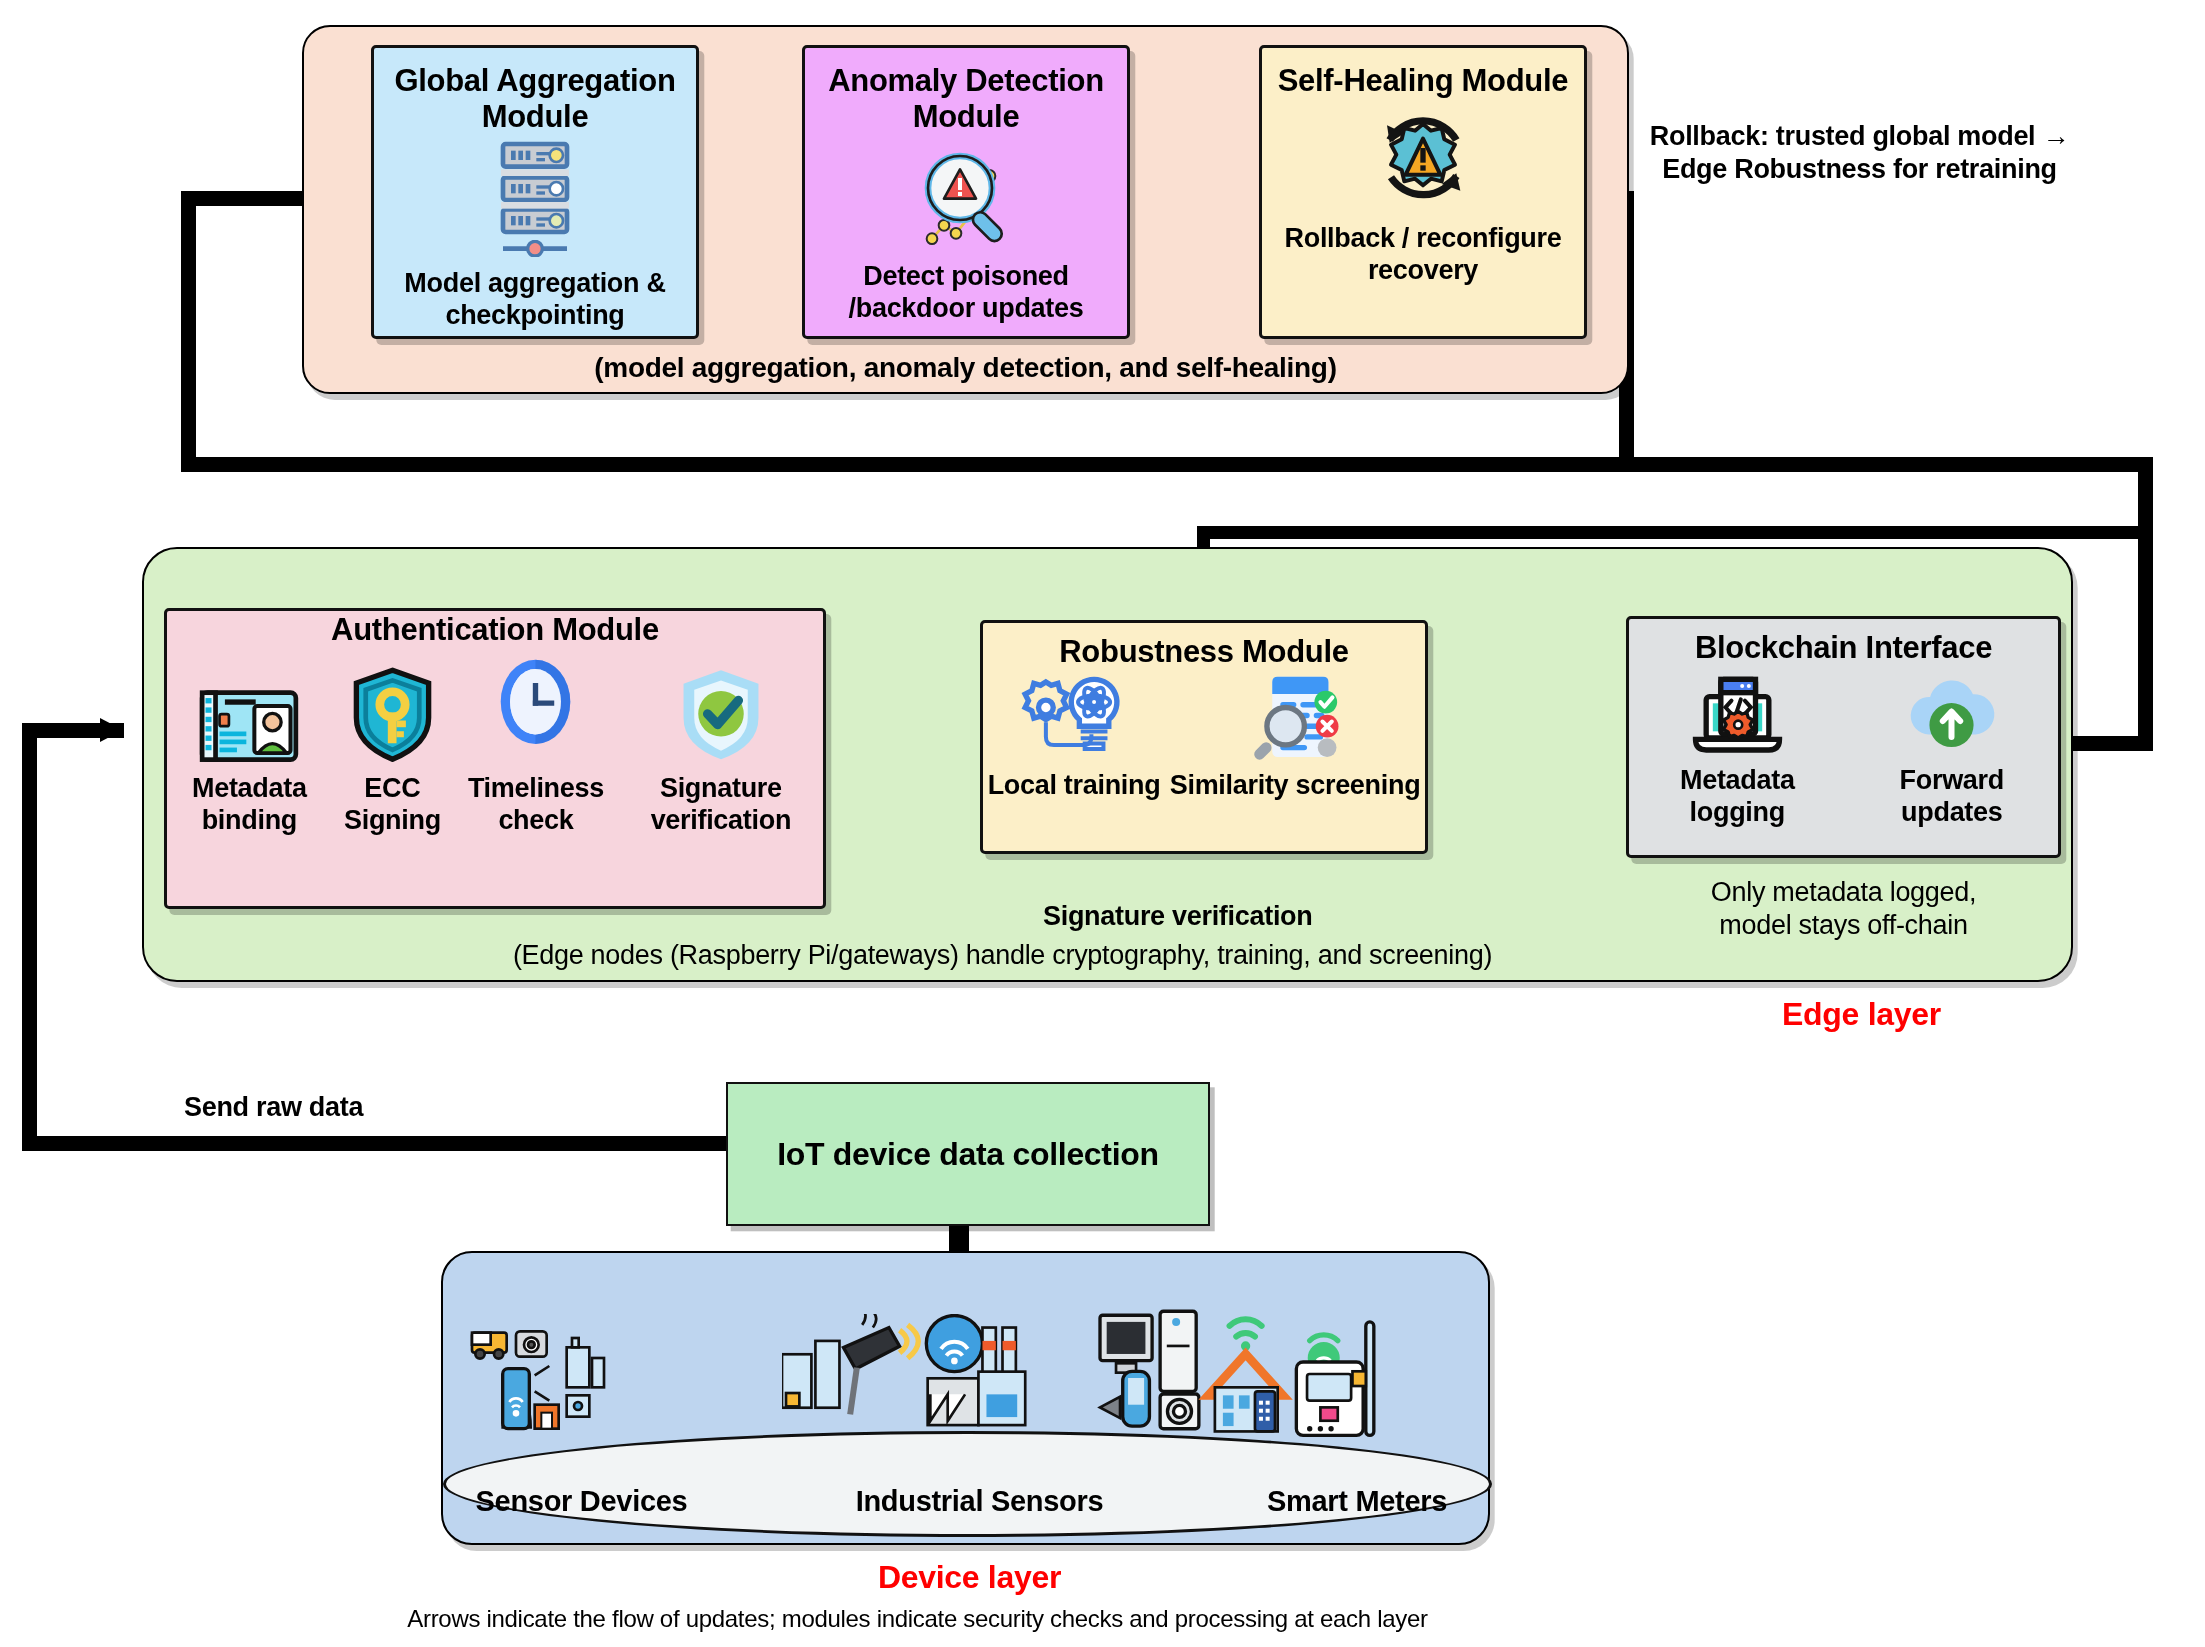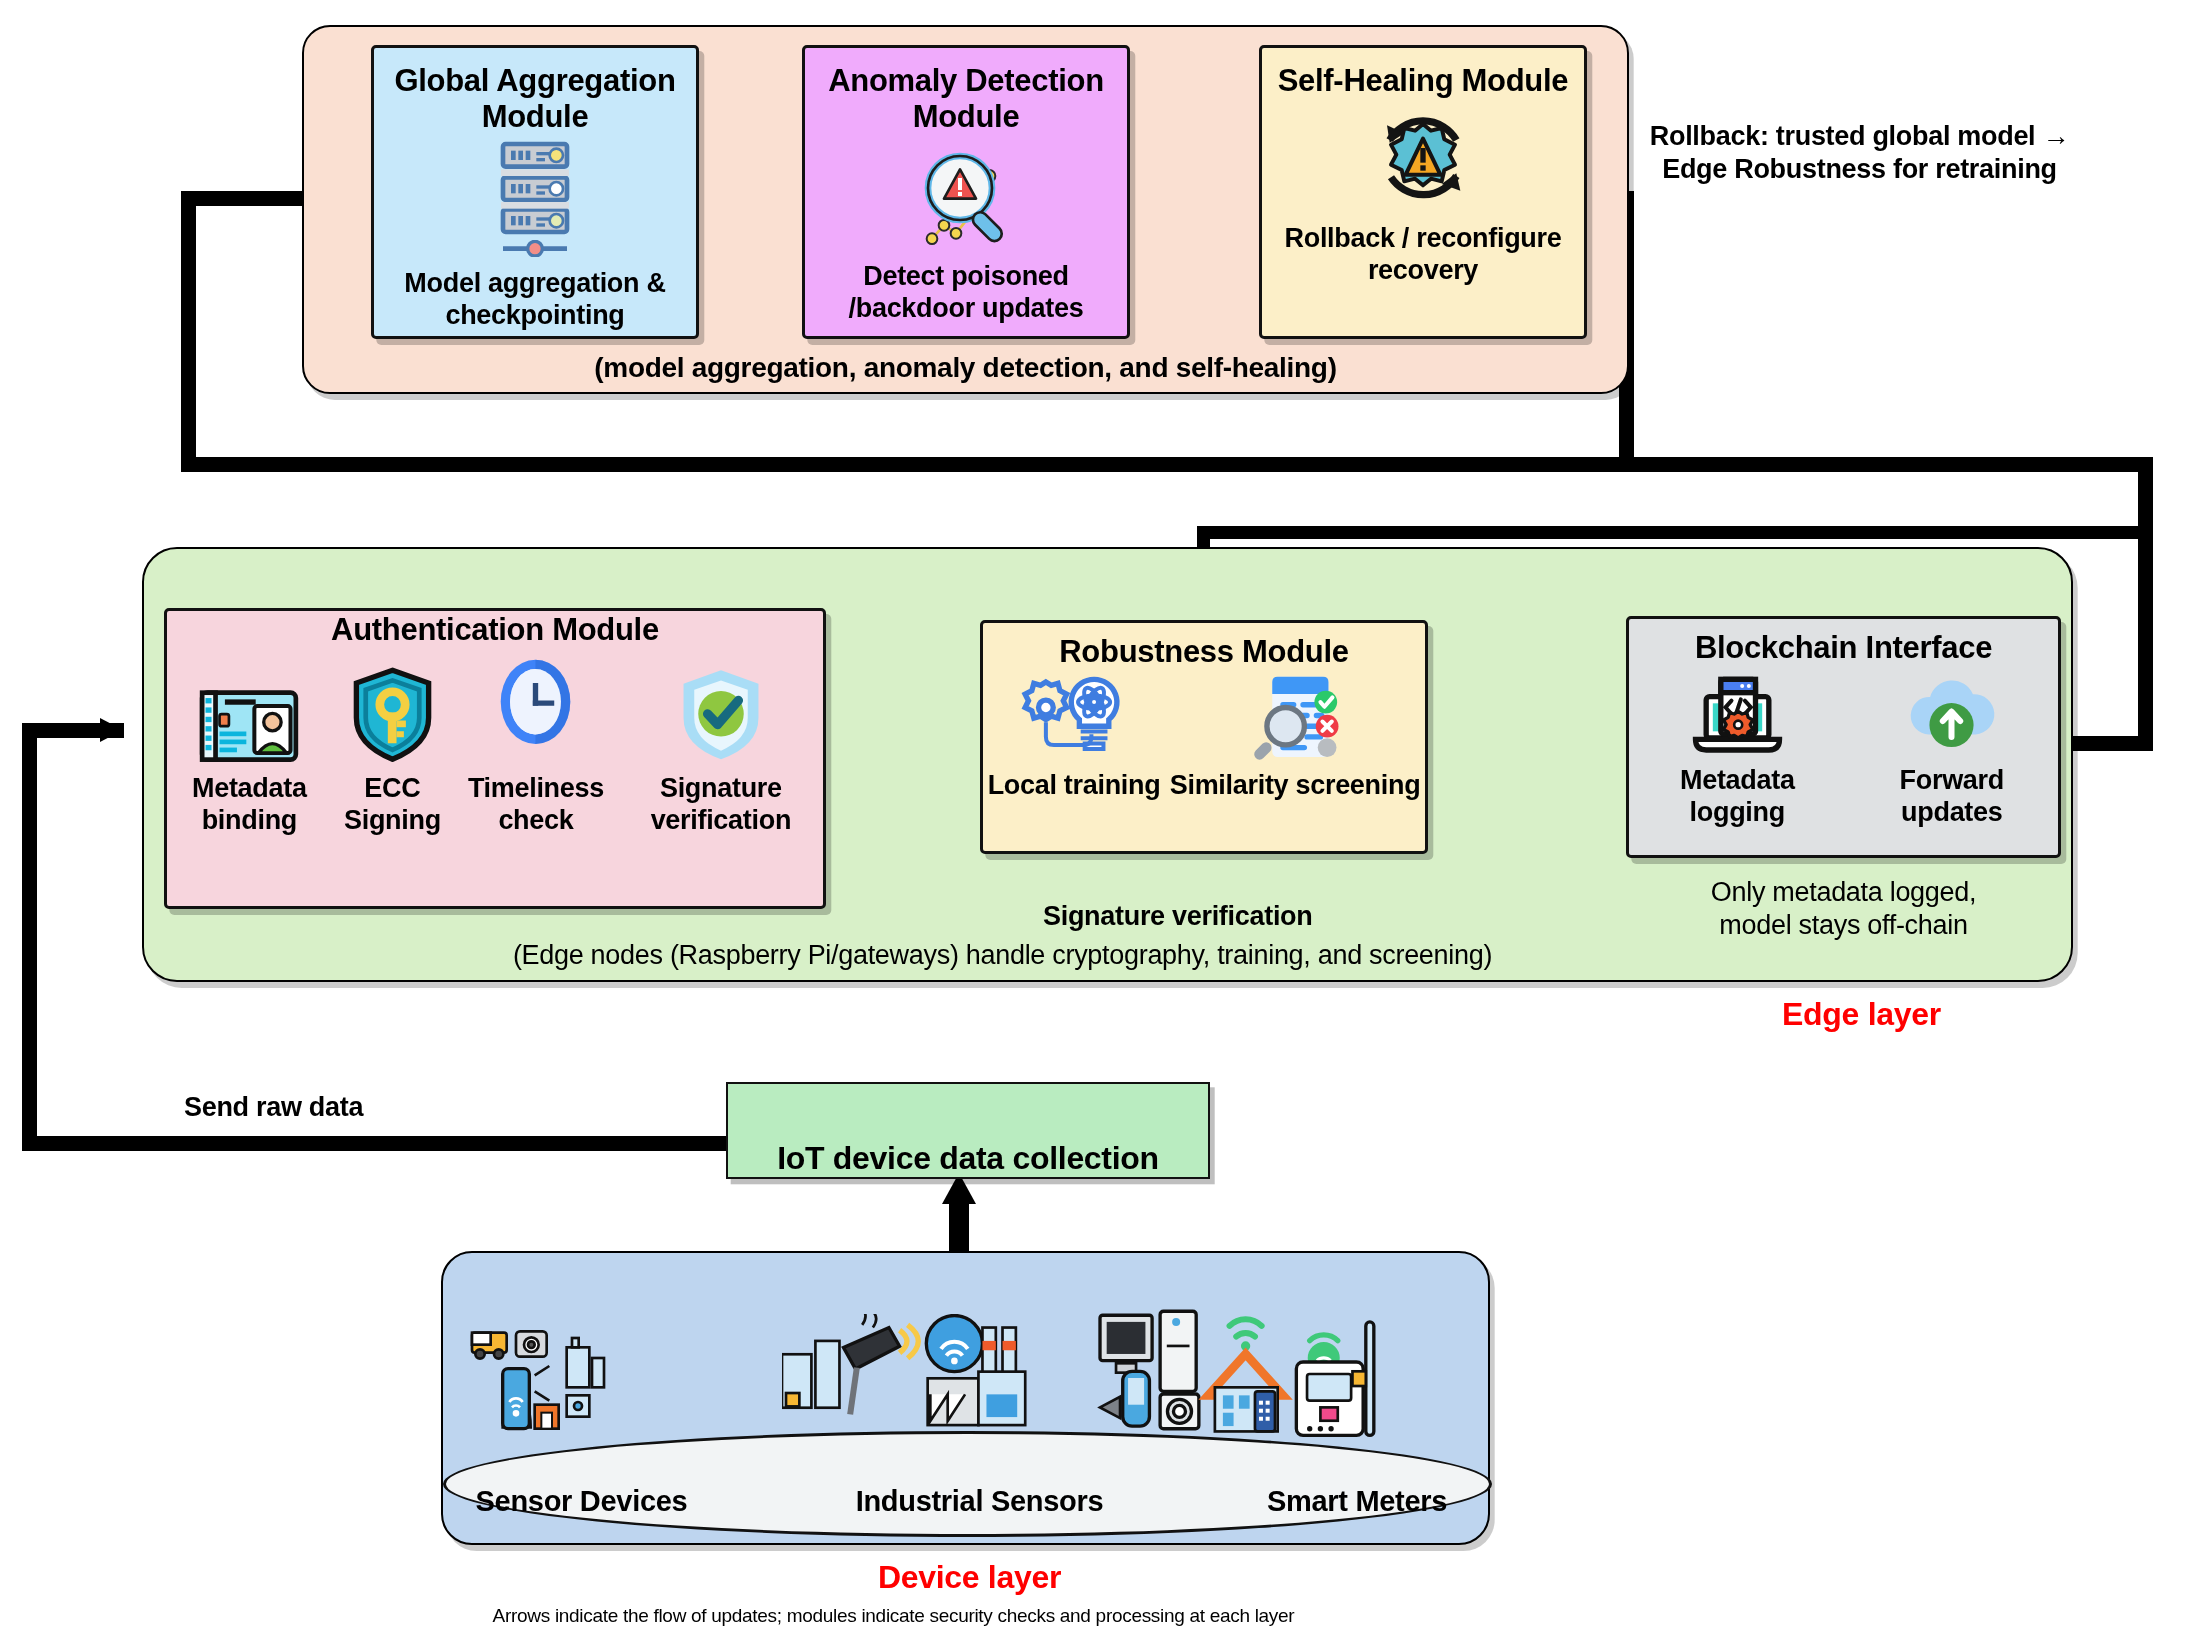--- a/index.html
+++ b/index.html
@@ -390,21 +390,21 @@
 model stays off-chain</div>
 
   <div class="txt" style="left:1043px;top:900px;font-size:27px;">Signature verification</div>
 
   <div class="txt center" style="left:267px;top:939px;width:1471px;font-size:27px;font-weight:normal;">(Edge nodes (Raspberry Pi/gateways) handle cryptography, training, and screening)</div>
 
   <div class="txt red" style="left:1782px;top:995px;font-size:32px;">Edge layer</div>
 
   <div class="txt" style="left:184px;top:1091px;font-size:27px;">Send raw data</div>
 
-  <div class="iotbox" style="left:726px;top:1082px;width:484px;height:97px;align-items:flex-end;">
+  <div class="iotbox" style="left:726px;top:1082px;width:484px;height:144px;">
     <span style="font-size:32px;">IoT device data collection</span>
   </div>
 
   <div class="panel device" style="left:441px;top:1251px;width:1049px;height:294px;"></div>
 
   <div class="platform" style="left:443px;top:1431px;width:1043px;height:100px;"></div>
 
   <div class="devicon" style="left:468px;top:1327px;">
     <svg width="140" height="124" viewBox="0 0 210 185">
       <g stroke="#111" stroke-width="4">
@@ -545,16 +545,16 @@
       <rect x="384" y="96" width="20" height="22" fill="#f7b733" stroke="#111" stroke-width="4"></rect>
     </svg>
   </div>
 
   <div class="devlabel" style="left:461px;top:1485px;width:241px;font-size:29px;">Sensor Devices</div>
   <div class="devlabel" style="left:829px;top:1485px;width:301px;font-size:29px;">Industrial Sensors</div>
   <div class="devlabel" style="left:1230px;top:1485px;width:254px;font-size:29px;">Smart Meters</div>
 
   <div class="txt red center" style="left:829px;top:1558px;width:281px;font-size:32px;">Device layer</div>
 
-  <div class="txt center reg" style="left:158px;top:1604px;width:1471px;font-size:19px;">Arrows indicate the flow of updates; modules indicate security checks and processing at each layer</div>
+  <div class="txt center reg" style="left:182px;top:1604px;width:1471px;font-size:24px;">Arrows indicate the flow of updates; modules indicate security checks and processing at each layer</div>
 
 </div>
 
 
 </body></html>

